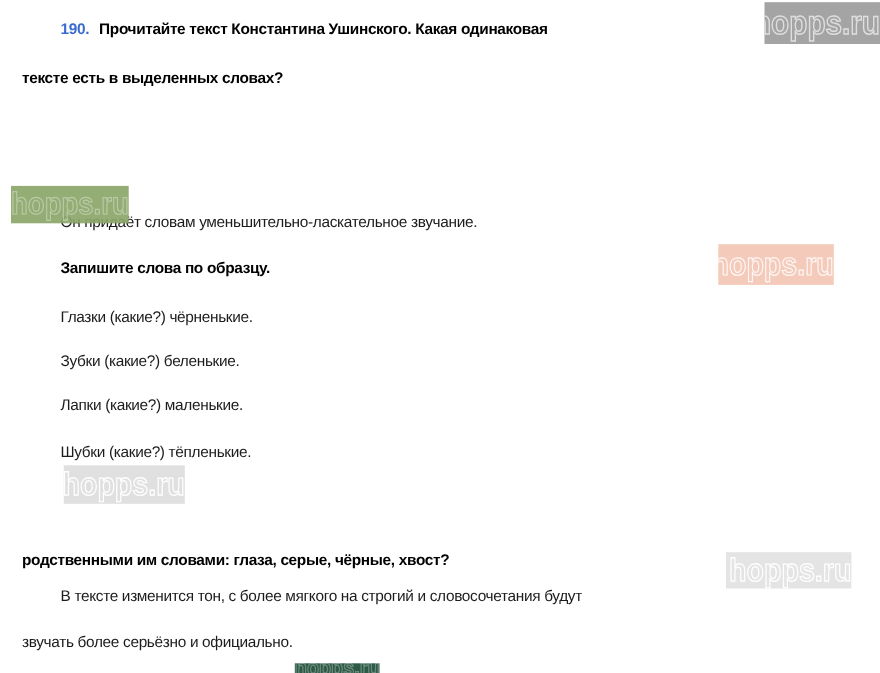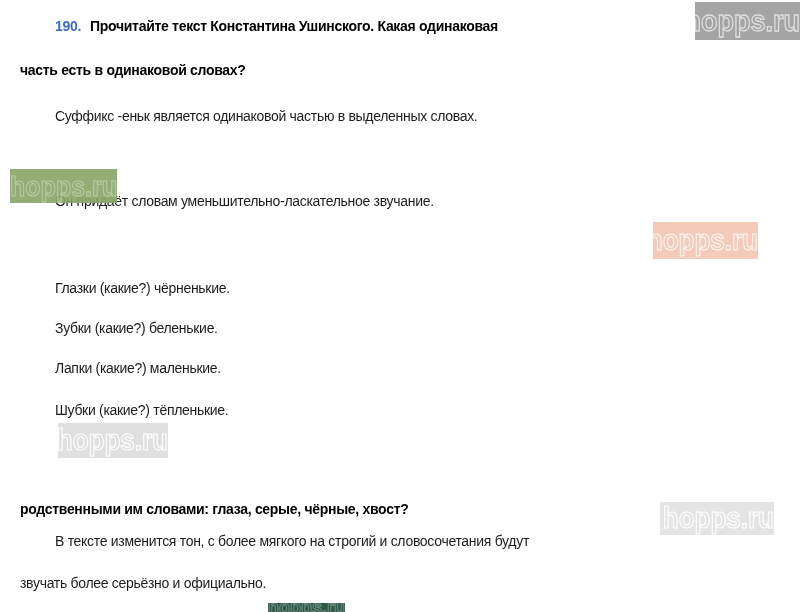--- a/index.html
+++ b/index.html
@@ -36,27 +36,27 @@
   .wm-bottom{left:268px;top:603px;width:77px;height:9px;background:#2d5947;}
   .wm-bottom .wm-label{font-size:18px;-webkit-text-stroke:1px rgba(255,255,255,0.3);}
 </style>
 </head>
 <body>
 
 <div class="page">
 
   <div class="line indent bold" style="top:12px"><span class="num">190.</span><span>Прочитайте текст Константина Ушинского. Какая одинаковая</span></div>
 
-  <div class="line bold" style="top:56px"><span>часть есть в одинаковой словах?</span></div>
+  <div class="line bold" style="top:56px"><span>тексте есть в выделенных словах?</span></div>
 
-  <div class="line indent" style="top:102px"><span>Суффикс -еньк является одинаковой частью в выделенных словах.</span></div>
 
 
   <div class="line indent" style="top:187px"><span>Он придаёт словам уменьшительно-ласкательное звучание.</span></div>
 
+  <div class="line indent bold" style="top:229px"><span>Запишите слова по образцу.</span></div>
 
   <div class="line indent" style="top:274px"><span>Глазки (какие?) чёрненькие.</span></div>
 
   <div class="line indent" style="top:314px"><span>Зубки (какие?) беленькие.</span></div>
 
   <div class="line indent" style="top:354px"><span>Лапки (какие?) маленькие.</span></div>
 
   <div class="line indent" style="top:396px"><span>Шубки (какие?) тёпленькие.</span></div>
 
 

